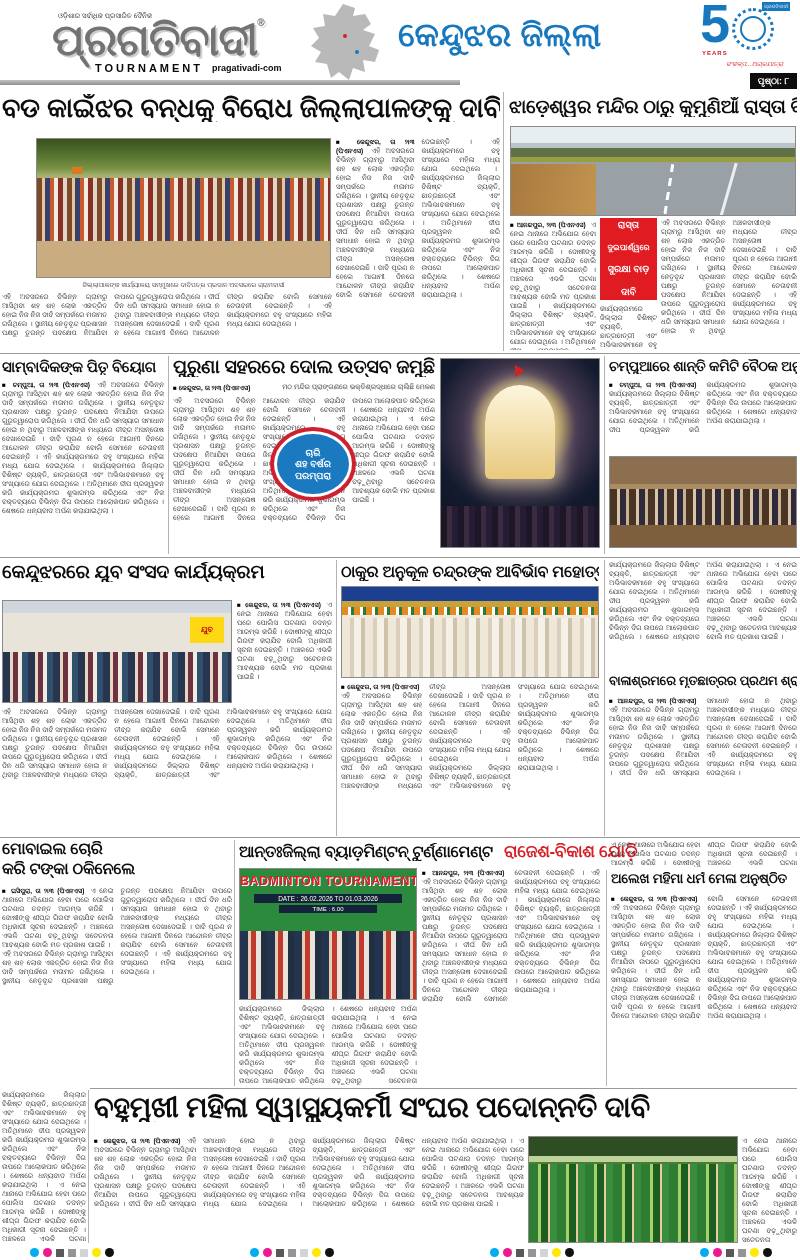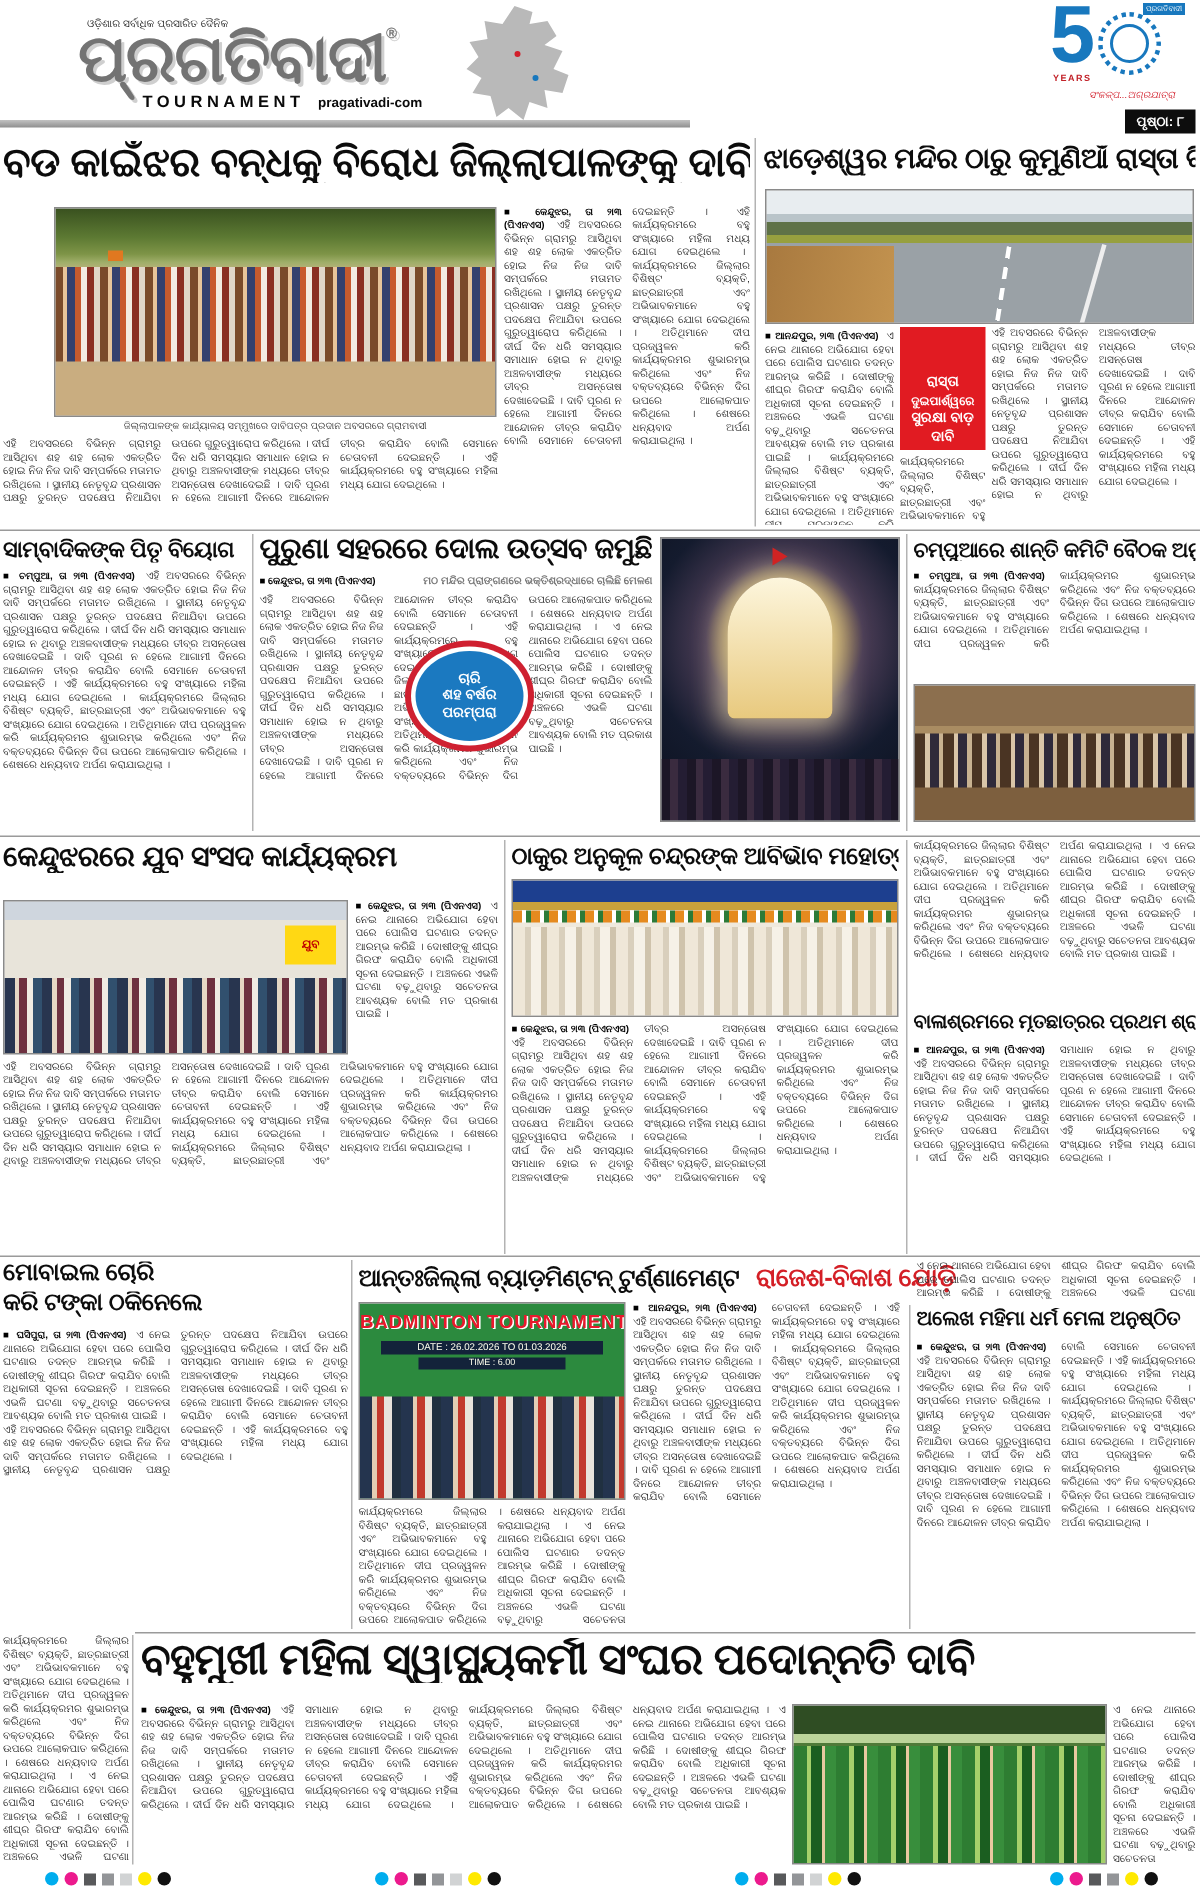--- a/index.html
+++ b/index.html
@@ -13,21 +13,21 @@
   .cols3{column-count:3;column-gap:7px}
   .cols4{column-count:4;column-gap:7px}
   .byline{font-weight:700;font-size:6.5px;color:#000}
   .vr{position:absolute;width:1px;background:#b3b3b3}
   .hr{position:absolute;height:1px;background:#9a9a9a}
   .photo{position:absolute;border:1px solid #8a8a8a;overflow:hidden}
   .caption{position:absolute;font-size:6.5px;color:#333;text-align:center;overflow:hidden;white-space:nowrap}
   .logo-odia{font-size:44px;font-weight:900;color:#737373;letter-spacing:-1px;line-height:1;text-shadow:2px 2px 0 #cfcfcf}
   .datebar{background:#0d0d0d;color:#fff;font-size:9px;font-weight:700;display:flex;align-items:center;justify-content:center}
   .grayrule{background:linear-gradient(180deg,#c2c2c2,#8f8f8f)}
-  .callout{background:#e11b22;color:#fff;font-weight:700;text-align:center;display:flex;flex-direction:column;justify-content:flex-end;gap:2px;font-size:9.5px;line-height:1.15;padding:2px}
+  .callout{background:#e11b22;color:#fff;font-weight:700;text-align:center;display:flex;flex-direction:column;justify-content:space-between;gap:2px;font-size:9.5px;line-height:1.15;padding:2px}
   .badge{border-radius:50%;background:#1b79c0;box-shadow:0 0 0 3px #fff,0 0 0 7px #cf2030;color:#fff;font-weight:700;font-size:9.5px;line-height:1.2;display:flex;flex-direction:column;align-items:center;justify-content:center;text-align:center}
   .regs{display:flex;gap:4px;align-items:center}
   .dot{width:9px;height:9px;border-radius:50%;display:inline-block}
   .sq{width:8px;height:8px;display:inline-block}
   
   .ph-crowd{background:linear-gradient(180deg,#39511f 0,#5d7a33 14%,#7e9447 22%,#9fae69 26%,#cdb488 32%,#c2a97e 100%)}
   .ph-crowd .band{position:absolute;left:0;right:0;top:28%;height:46%;background:repeating-linear-gradient(90deg,#7a4a2a 0 5px,#e8c49a 5px 8px,#35406e 8px 13px,#c75a2e 13px 17px,#f3ece2 17px 21px,#8a2f23 21px 26px,#e0d6c8 26px 30px)}
   .ph-crowd .ground{position:absolute;left:0;right:0;bottom:0;height:24%;background:#c9ad80}
   .ph-crowd .flag{position:absolute;left:12%;top:20%;width:10px;height:7px;background:#e07820}
   .ph-road{background:linear-gradient(180deg,#e8edf0 0 18%,#b9c4c9 18% 24%,#5f7247 24% 34%,#97a03f 34% 40%,#9aa1a6 40% 100%)}
@@ -61,20 +61,21 @@
 <header class="abs" style="left:0;top:0;width:800px;height:90px">
   <div class="abs" style="left:58px;top:12px;font-size:7px;color:#222">ଓଡ଼ିଶାର ସର୍ବାଧିକ ପ୍ରସାରିତ ଦୈନିକ</div>
   <div class="abs logo-odia" style="left:52px;top:18px"><span>ପ୍ରଗତିବାଦୀ</span><span style="font-size:10px;vertical-align:top">®</span></div>
   <div class="abs" style="left:95px;top:62px;font-size:11px;font-weight:700;letter-spacing:3px;color:#0a0a0a">TOURNAMENT</div>
   <div class="abs" style="left:212px;top:63px;font-size:9px;font-weight:700;color:#0a0a0a">pragativadi-com</div>
   <svg class="abs" style="left:305px;top:2px" width="96" height="86" viewBox="0 0 96 86">
     <path d="M38 2 L50 6 L48 14 L60 12 L66 22 L58 28 L70 32 L64 44 L74 48 L70 60 L58 58 L60 70 L48 66 L44 78 L34 70 L26 76 L22 62 L10 60 L16 50 L6 44 L14 36 L8 26 L20 24 L18 12 L30 14 Z" fill="#b9b9b9"></path>
     <circle cx="40" cy="34" r="2" fill="#d21f2b"></circle>
     <circle cx="52" cy="50" r="2" fill="#1878be"></circle>
   </svg>
+  <div class="abs" style="left:398px;top:16px;font-size:33px;font-weight:700;color:#1878be;white-space:nowrap">କେନ୍ଦୁଝର ଜିଲ୍ଲା</div>
   <div class="abs" style="left:700px;top:4px;width:96px;height:70px">
     <span class="abs" style="left:0;top:-8px;font-size:54px;font-weight:800;color:#1878be;line-height:1">5</span>
     <span class="abs" style="left:32px;top:4px;width:42px;height:42px;border:3px dotted #1878be;border-radius:50%"></span>
     <span class="abs" style="left:40px;top:12px;width:26px;height:26px;border:2px solid #1878be;border-radius:50%"></span>
     <span class="abs" style="left:62px;top:-2px;background:#1878be;color:#fff;font-size:5px;padding:1px 2px">ପ୍ରଗତିବାଦୀ</span>
     <span class="abs" style="left:2px;top:46px;font-size:6px;font-weight:700;letter-spacing:1px;color:#c22128">YEARS</span>
     <span class="abs" style="left:26px;top:56px;font-size:6.5px;color:#d21f2b;font-style:italic;white-space:nowrap">ସଂକଳ୍ପ...ଅଗ୍ରଯାତ୍ରା</span>
   </div>
   <div class="abs grayrule" style="left:0;top:80px;width:460px;height:5px"></div>
   <div class="abs datebar" style="left:750px;top:73px;width:47px;height:16px">

